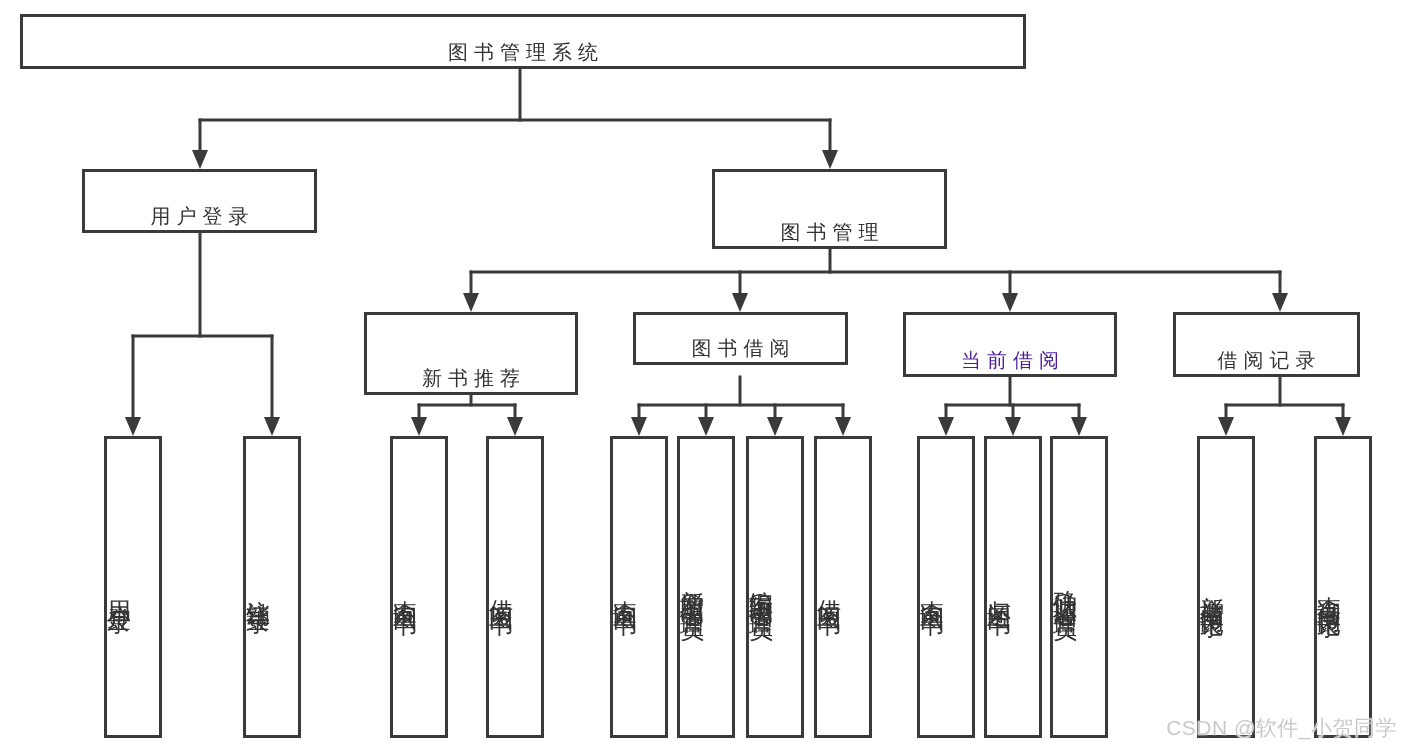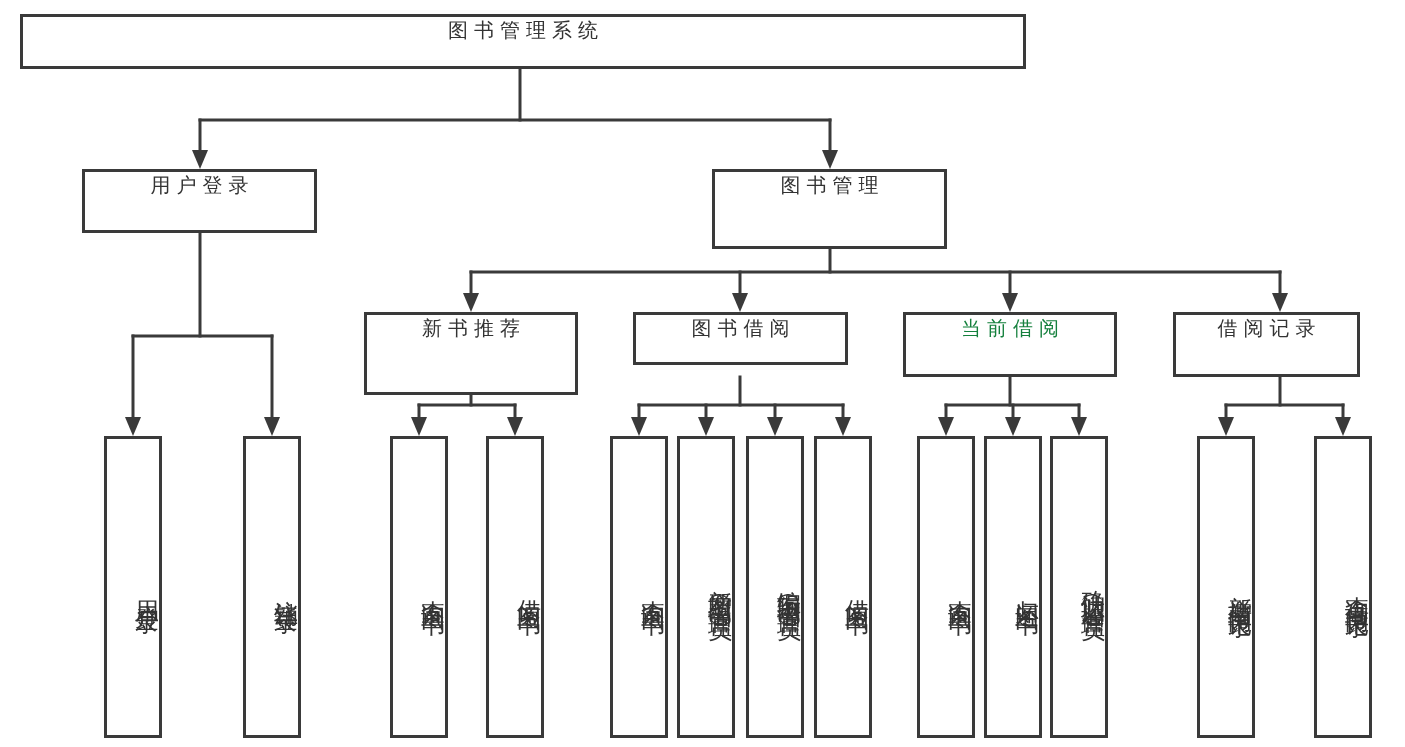--- a/index.html
+++ b/index.html
@@ -13,21 +13,21 @@
   #connectors{
     position:absolute;left:0;top:0;width:1405px;height:747px;
     pointer-events:none;
   }
   .node{
     position:absolute;
     box-sizing:border-box;
     background:#ffffff;
     border:3px solid #3a3a3a;
     display:flex;
-    align-items:flex-start;
+    align-items:flex-end;
     justify-content:center;
     color:#333333;
     white-space:nowrap;
   }
   .node.h{
     font-size:20px;
     letter-spacing:6px;
     padding-left:6px; 
   }
   .node.v{
@@ -101,36 +101,37 @@
       <polygon points="639,436 631,417 647,417" fill="#3a3a3a"></polygon>
       <polygon points="706,436 698,417 714,417" fill="#3a3a3a"></polygon>
       <polygon points="775,436 767,417 783,417" fill="#3a3a3a"></polygon>
       <polygon points="843,436 835,417 851,417" fill="#3a3a3a"></polygon>
       <polygon points="946,436 938,417 954,417" fill="#3a3a3a"></polygon>
       <polygon points="1013,436 1005,417 1021,417" fill="#3a3a3a"></polygon>
       <polygon points="1079,436 1071,417 1087,417" fill="#3a3a3a"></polygon>
       <polygon points="1226,436 1218,417 1234,417" fill="#3a3a3a"></polygon>
       <polygon points="1343,436 1335,417 1351,417" fill="#3a3a3a"></polygon>
     </svg>
+  <div id="watermark" style="color: rgb(201, 201, 201);">CSDN @软件_小贺同学</div>
 <div class="node h" style="left: 20px; top: 14px; width: 1006px; height: 55px; border-color: rgb(58, 58, 58); background: rgb(255, 255, 255); color: rgb(51, 51, 51);">
       <span>图书管理系统</span>
     </div>
     <div class="node h" style="left: 82px; top: 169px; width: 235px; height: 64px; border-color: rgb(58, 58, 58); background: rgb(255, 255, 255); color: rgb(51, 51, 51);">
       <span>用户登录</span>
     </div>
     <div class="node h" style="left: 712px; top: 169px; width: 235px; height: 80px; border-color: rgb(58, 58, 58); background: rgb(255, 255, 255); color: rgb(51, 51, 51);">
       <span>图书管理</span>
     </div>
     <div class="node h" style="left: 364px; top: 312px; width: 214px; height: 83px; border-color: rgb(58, 58, 58); background: rgb(255, 255, 255); color: rgb(51, 51, 51);">
       <span>新书推荐</span>
     </div>
     <div class="node h" style="left: 633px; top: 312px; width: 215px; height: 53px; border-color: rgb(58, 58, 58); background: rgb(255, 255, 255); color: rgb(51, 51, 51);">
       <span>图书借阅</span>
     </div>
-    <div class="node h" style="left: 903px; top: 312px; width: 214px; height: 65px; border-color: rgb(58, 58, 58); background: rgb(255, 255, 255); color: #15803d;">
+    <div class="node h" style="left: 903px; top: 312px; width: 214px; height: 65px; border-color: rgb(58, 58, 58); background: rgb(255, 255, 255); color: #4c1d95;">
       <span>当前借阅</span>
     </div>
     <div class="node h" style="left: 1173px; top: 312px; width: 187px; height: 65px; border-color: rgb(58, 58, 58); background: rgb(255, 255, 255); color: rgb(51, 51, 51);">
       <span>借阅记录</span>
     </div>
     <div class="node v" style="left: 104px; top: 436px; width: 58px; height: 302px; border-color: rgb(58, 58, 58); background: rgb(255, 255, 255); color: rgb(51, 51, 51);">
       <span>用户登录</span>
     </div>
     <div class="node v" style="left: 243px; top: 436px; width: 58px; height: 302px; border-color: rgb(58, 58, 58); background: rgb(255, 255, 255); color: rgb(51, 51, 51);">
       <span>注销登录</span>

